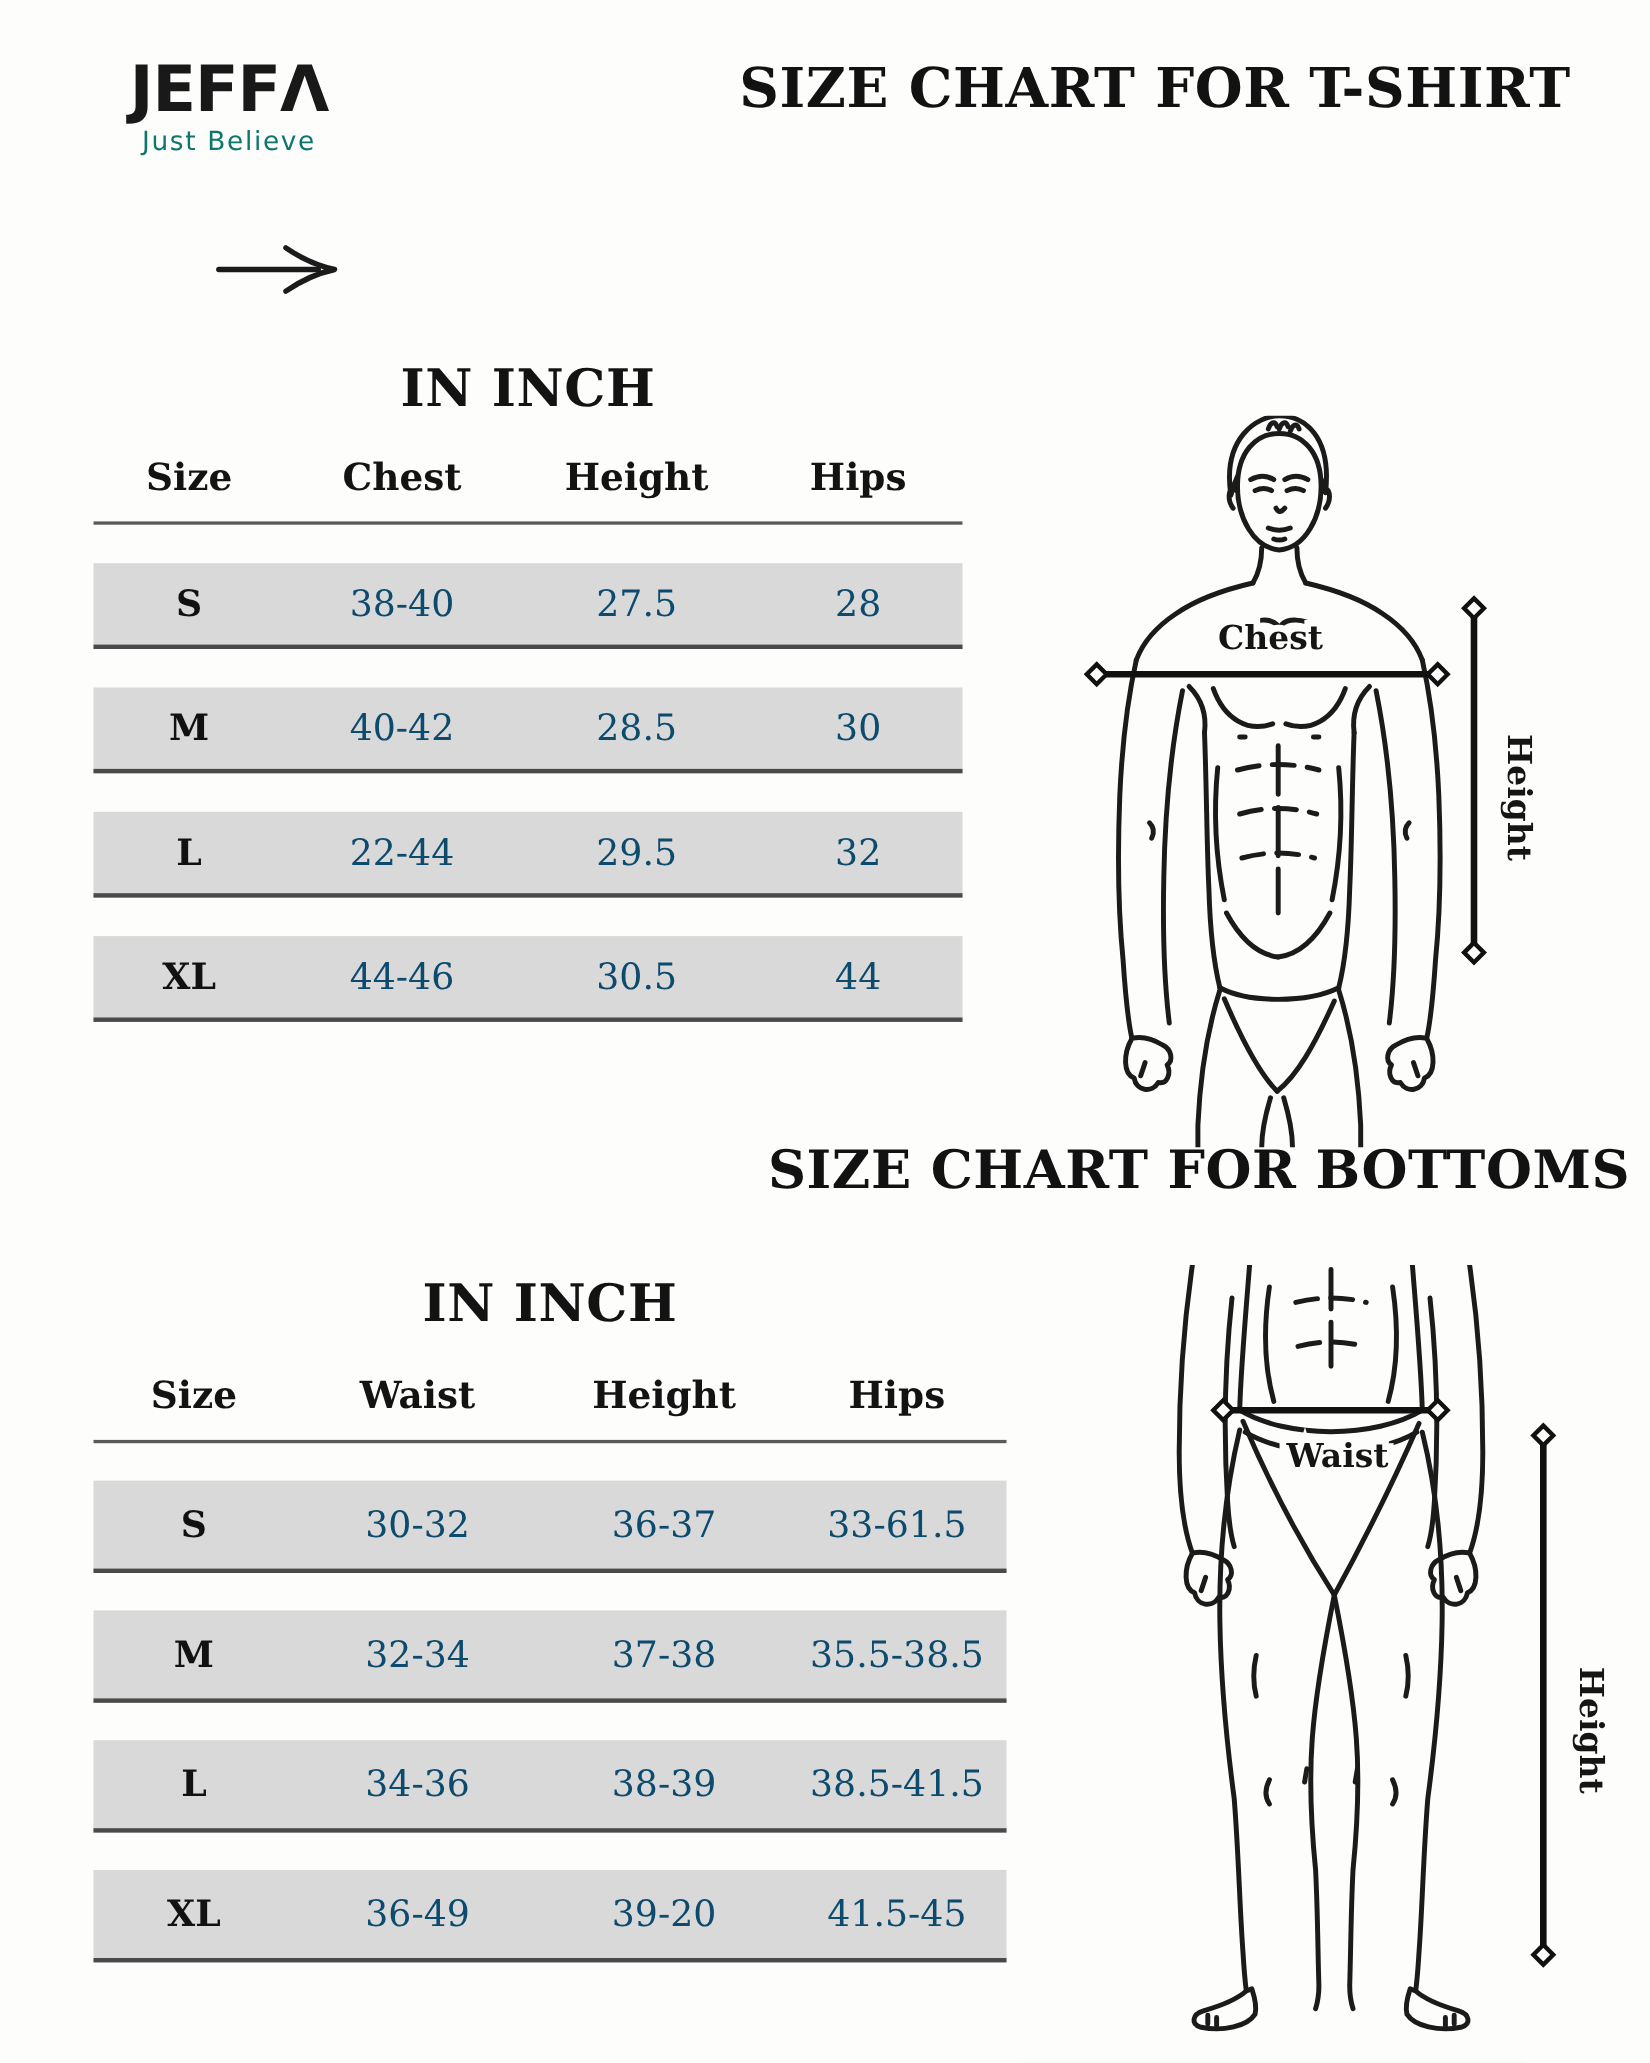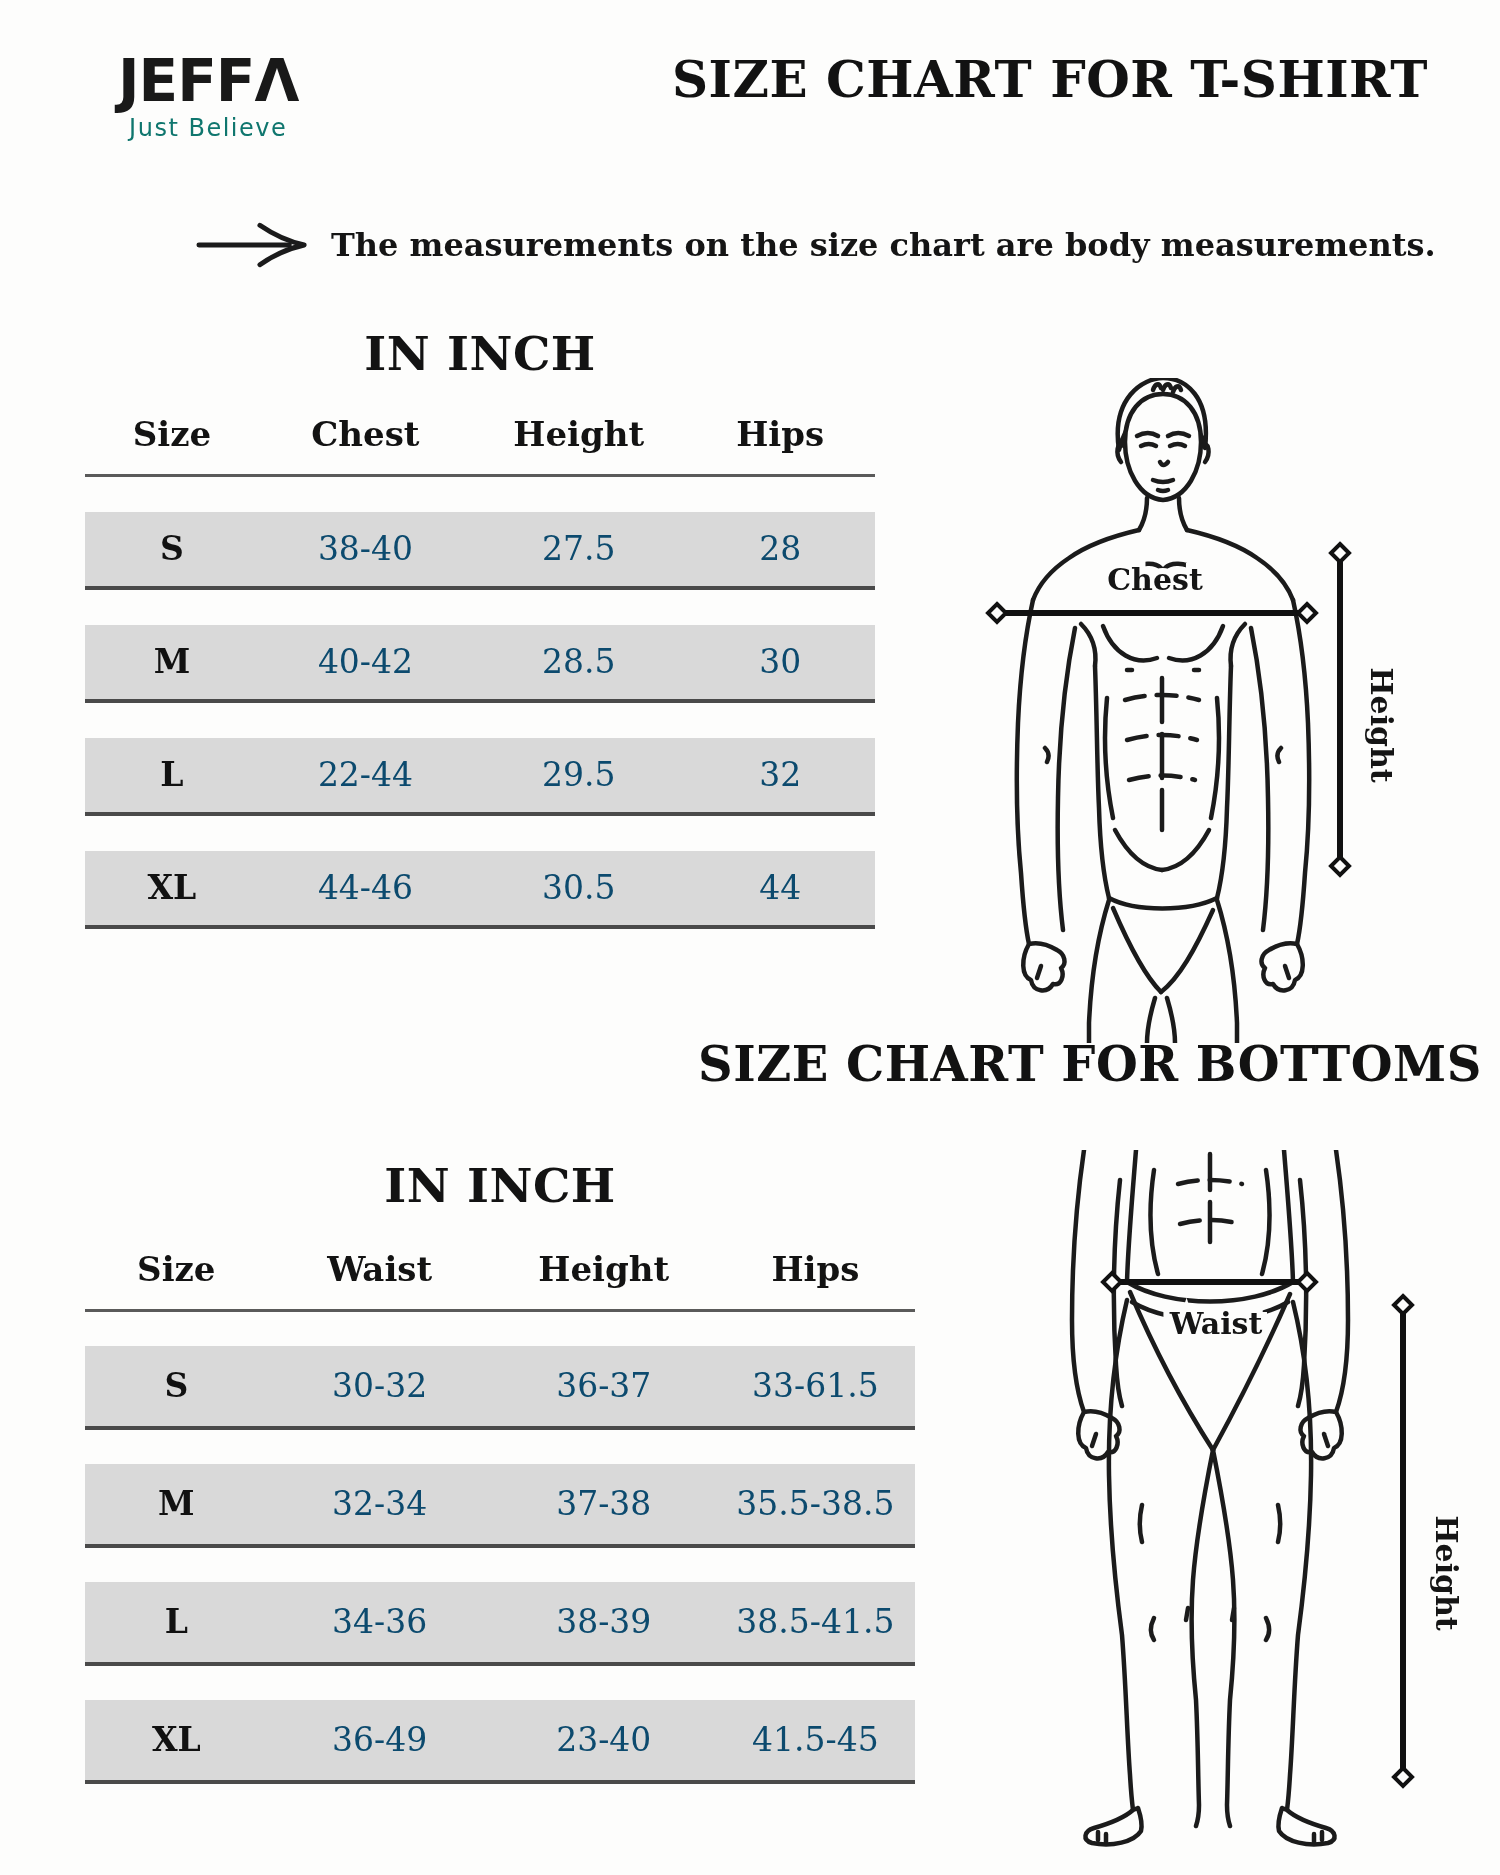--- a/index.html
+++ b/index.html
@@ -78,21 +78,20 @@
     <div class="tagline">Just Believe</div>
   </div>
 
   <h1 class="main-title">SIZE CHART FOR T-SHIRT</h1>
 
   <div class="note-row">
     <svg class="note-arrow" viewBox="0 0 120 46">
       <path class="sketch" style="stroke-width:5" d="M4 23 L96 23"></path>
       <path class="sketch" style="stroke-width:5" d="M66 3 C82 14 97 20 111 23 C97 26 82 32 66 43"></path>
     </svg>
-    <span class="note-text">The measurements on the size chart are body measurements.</span>
   </div>
 
   <h2 class="unit-label unit-1">IN INCH</h2>
 
   <div class="stable table-1 t1">
     <div class="trow thead">
       <div class="cell c0">Size</div>
       <div class="cell c1">Chest</div>
       <div class="cell c2">Height</div>
       <div class="cell c3">Hips</div>
@@ -237,21 +236,21 @@
     </div>
     <div class="trow drow">
       <div class="cell c0">L</div>
       <div class="cell c1">34-36</div>
       <div class="cell c2">38-39</div>
       <div class="cell c3">38.5-41.5</div>
     </div>
     <div class="trow drow">
       <div class="cell c0">XL</div>
       <div class="cell c1">36-49</div>
-      <div class="cell c2">23-40</div>
+      <div class="cell c2">39-20</div>
       <div class="cell c3">41.5-45</div>
     </div>
   </div>
 
   <svg class="fig fig-bottom" viewBox="0 0 440 710">
     <g class="sketch">
 
       <path d="M116 0 C112 50 108 95 107 132"></path>
       <path d="M264 0 C268 50 272 95 273 132"></path>
 

